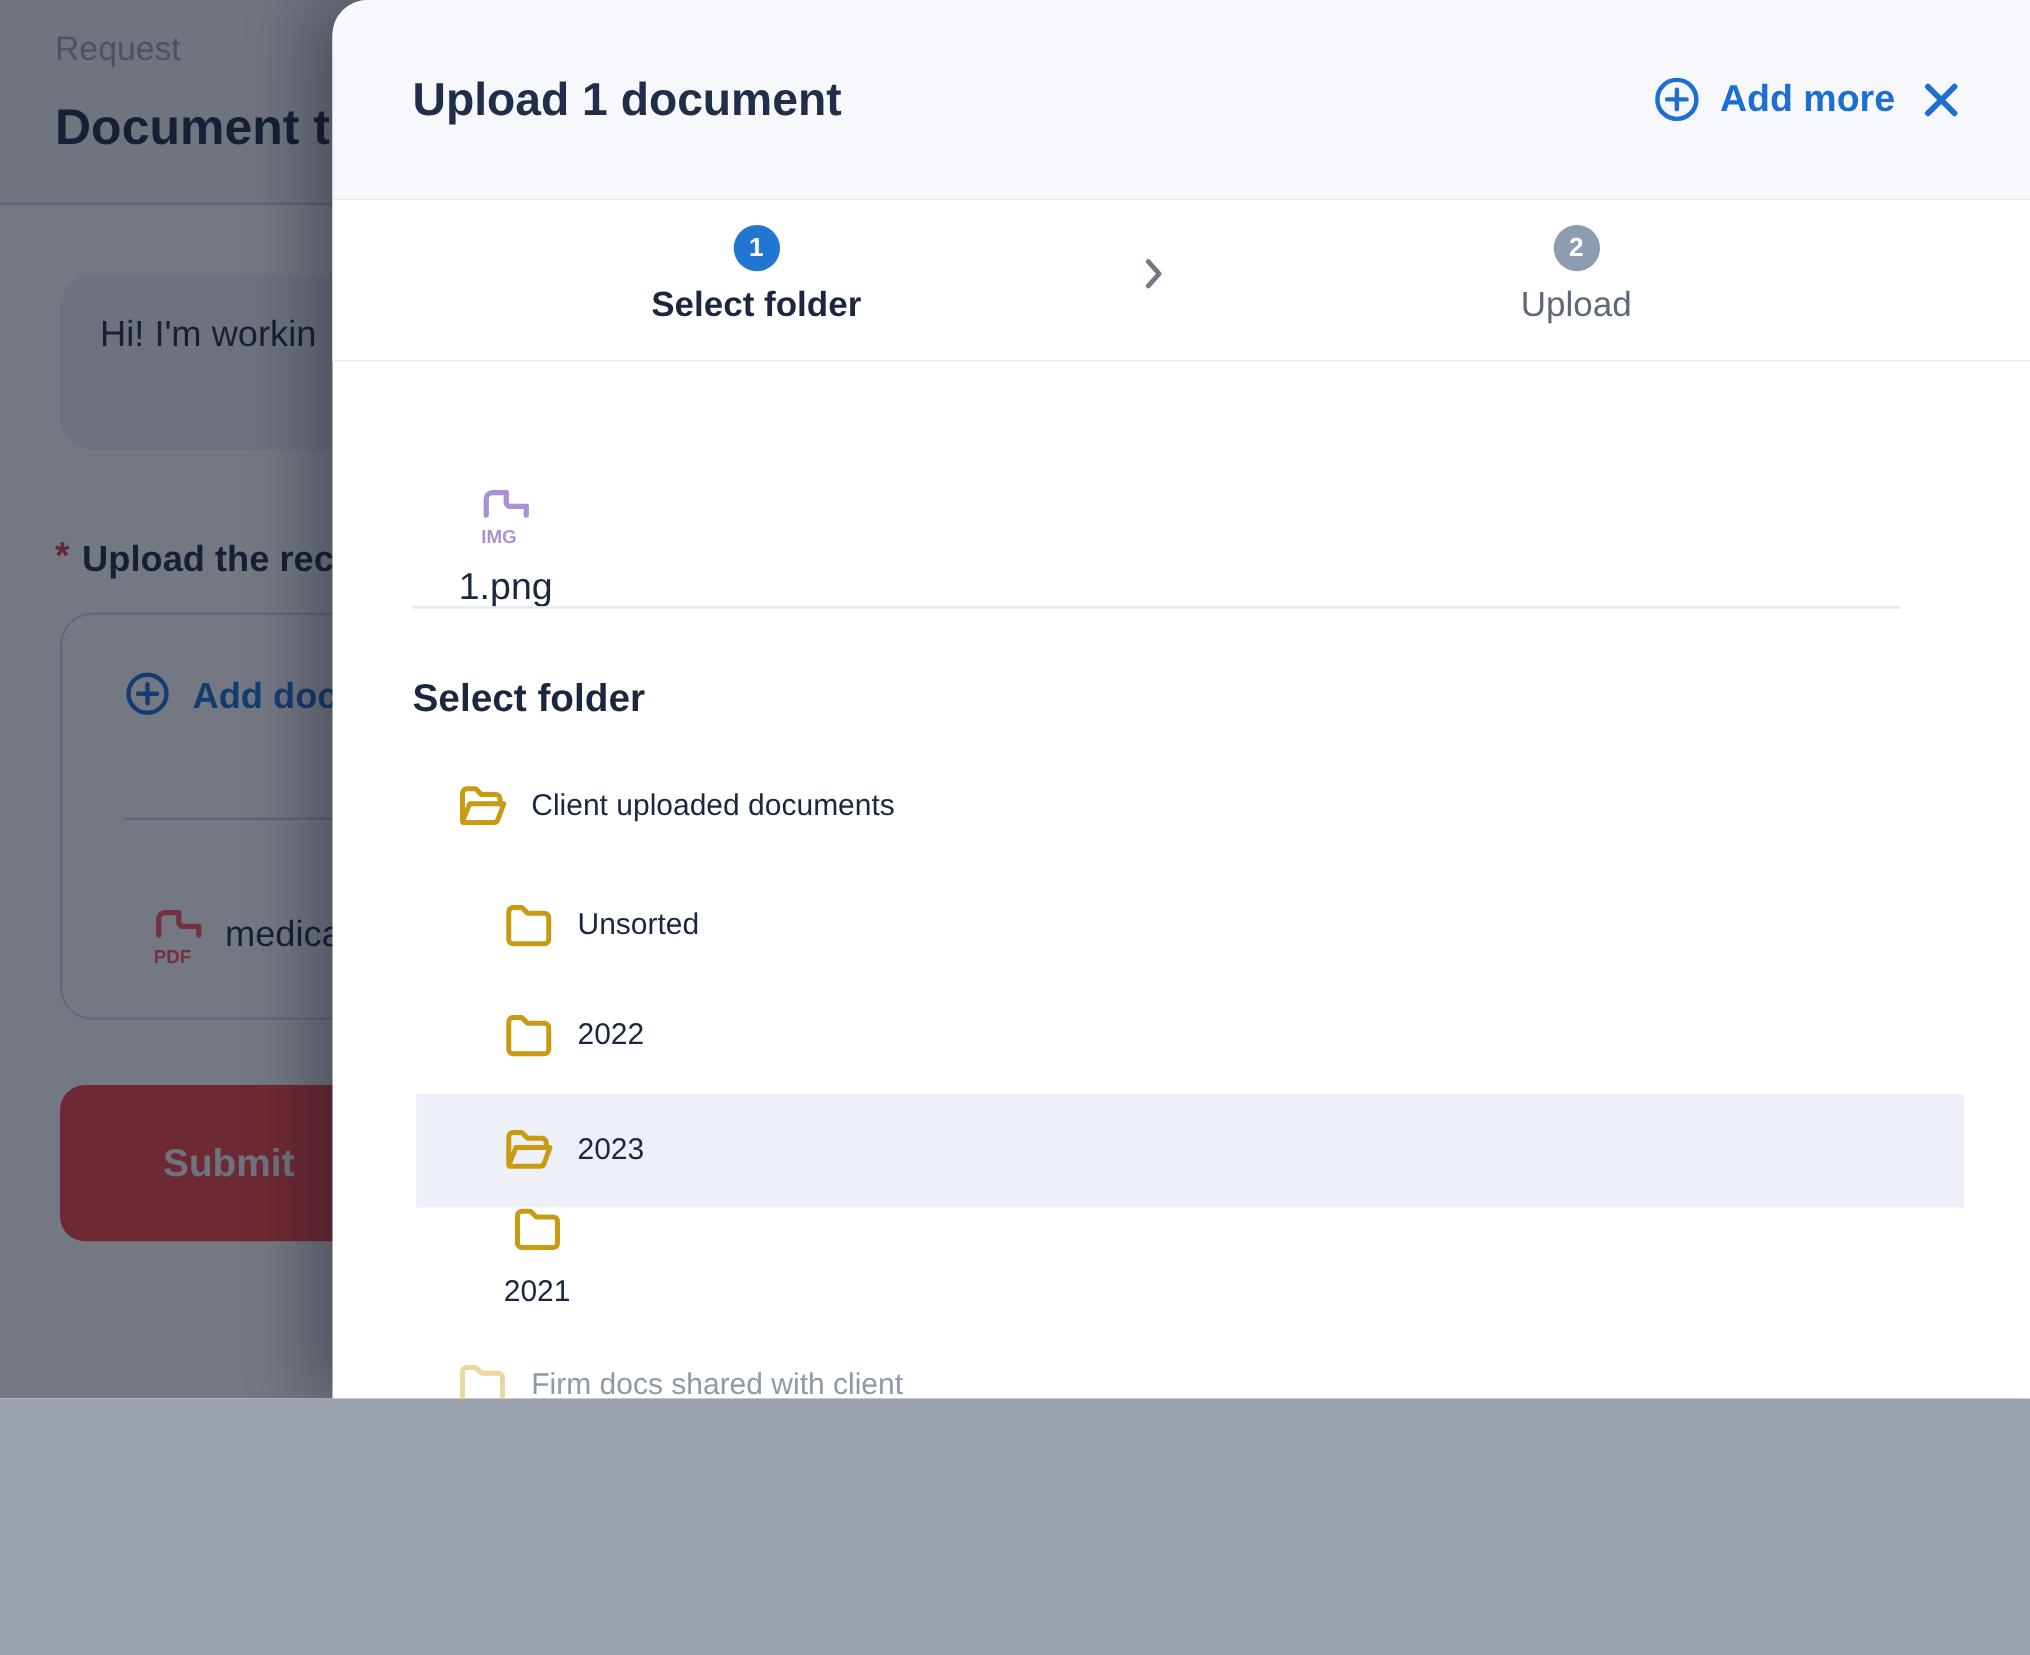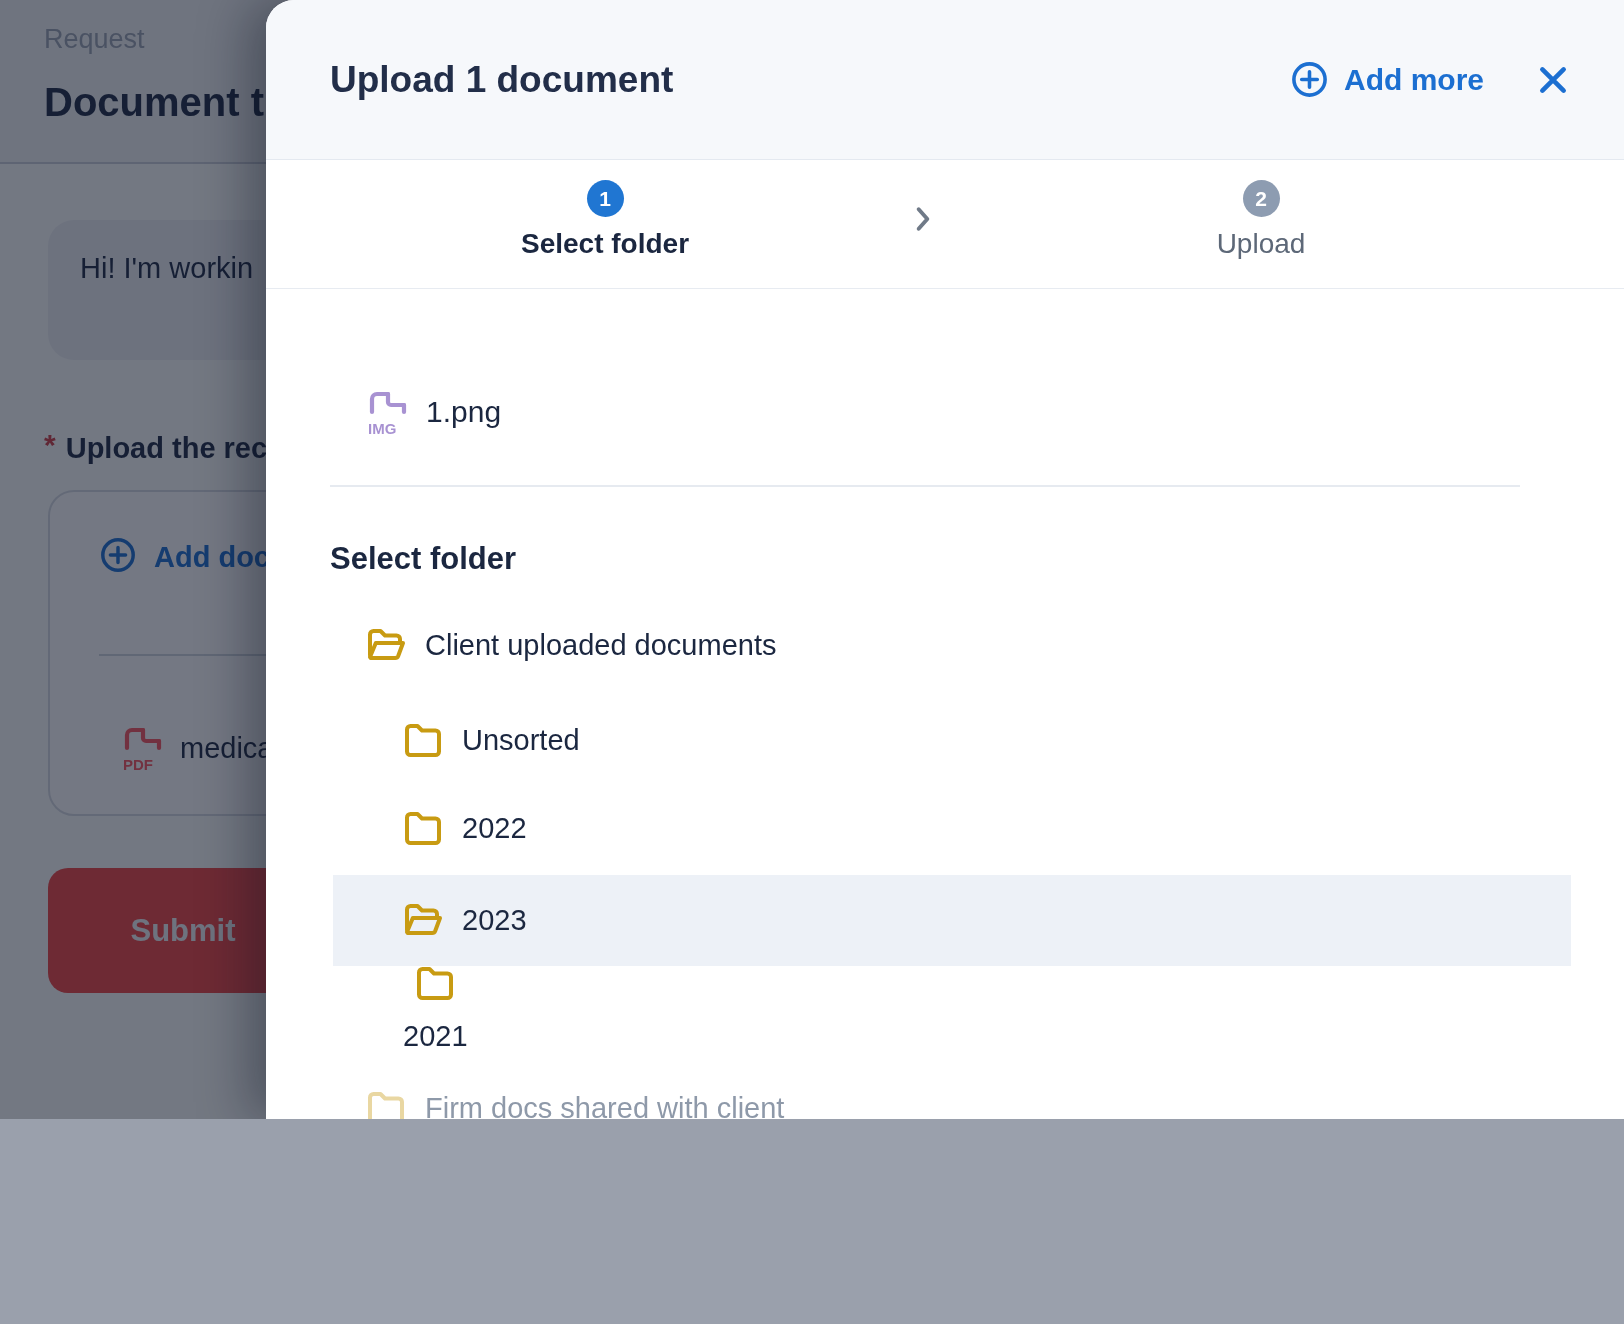--- a/index.html
+++ b/index.html
@@ -28,45 +28,45 @@
   
   .overlay { position:absolute; inset:0; background:rgba(17,24,42,0.58); z-index:5; }
 
   
   .modal { position:absolute; left:266px; top:0; right:0; bottom:0; background:#fff; z-index:10;
            border-radius:28px 0 0 0; box-shadow:-18px 0 50px rgba(10,15,30,.35); }
   .modal-header { position:absolute; left:0; top:0; right:0; height:160px; background:#f6f8fb;
                   border-radius:28px 0 0 0; border-bottom:1px solid #e4e9f0;
                   display:flex; align-items:center; }
   .modal-title { margin-left:64px; font-size:37px; font-weight:bold; color:#222e49; }
-  .header-actions { margin-left:auto; margin-right:54px; display:flex; align-items:center; gap:52px; }
+  .header-actions { margin-left:auto; margin-right:54px; display:flex; align-items:center; gap:20px; }
   .add-more { display:flex; align-items:center; gap:15px; cursor:pointer; background:none; border:none; font-family:inherit; }
   .add-more .lbl { font-size:30px; font-weight:bold; color:#1c6fd1; }
   .close-btn { background:none; border:none; cursor:pointer; display:flex; }
 
   .stepper { position:absolute; left:0; top:160px; right:0; height:129px; background:#fff; border-bottom:1px solid #e7ebf1; }
   .step { position:absolute; top:0; width:260px; display:flex; flex-direction:column; align-items:center; }
   .step-1 { left:209px; }   
   .step-2 { left:865px; }   
   .step-circle { margin-top:20px; width:37px; height:37px; border-radius:50%; color:#fff; font-size:21px; font-weight:bold;
                  display:flex; align-items:center; justify-content:center; }
   .step-1 .step-circle { background:#2076d2; }
   .step-2 .step-circle { background:#8d9cb1; }
   .step-label-active { margin-top:11px; font-size:28px; font-weight:bold; color:#1b2740; }
   .step-label-inactive { margin-top:11px; font-size:28px; color:#5d6878; }
   .step-chevron { position:absolute; left:649px; top:46px; }
 
-  .file-row { position:absolute; left:101px; top:388px; display:flex; align-items:center; gap:17px; }
+  .file-row { position:absolute; left:101px; top:388px; display:flex; align-items:center; gap:17px;flex-direction:column; }
   .file-name { font-size:30px; color:#1b2740; }
   .file-divider { position:absolute; left:64px; top:485px; width:1190px; height:2px; background:#e6eaf0; }
 
   .section-heading { position:absolute; left:64px; top:541px; font-size:31px; font-weight:bold; color:#1b2740; }
 
   .folder-row { position:absolute; height:90px; display:flex; align-items:center; gap:19px; cursor:pointer; }
-  .folder-row .lbl { font-size:29px; color:#1b2740; white-space:nowrap;text-align:center; }
+  .folder-row .lbl { font-size:24px; color:#1b2740; white-space:nowrap;text-align:center; }
   .row-0 { left:100px; top:600px; }
   .row-1 { left:137px; top:695px; }
   .row-2 { left:137px; top:783px; }
   .row-3 { left:137px; top:875px; }
   .row-4 { left:137px; top:965px;flex-direction:column; }
   .row-5 { left:100px; top:1063px; }
   .row-highlight { position:absolute; left:67px; top:875px; width:1238px; height:91px; background:#edf1f7; }
   .row-disabled .lbl { color:#8e99a9; }
 
   .upload-btn { position:absolute; left:74px; top:1208px; width:197px; height:92px; border-radius:30px;

